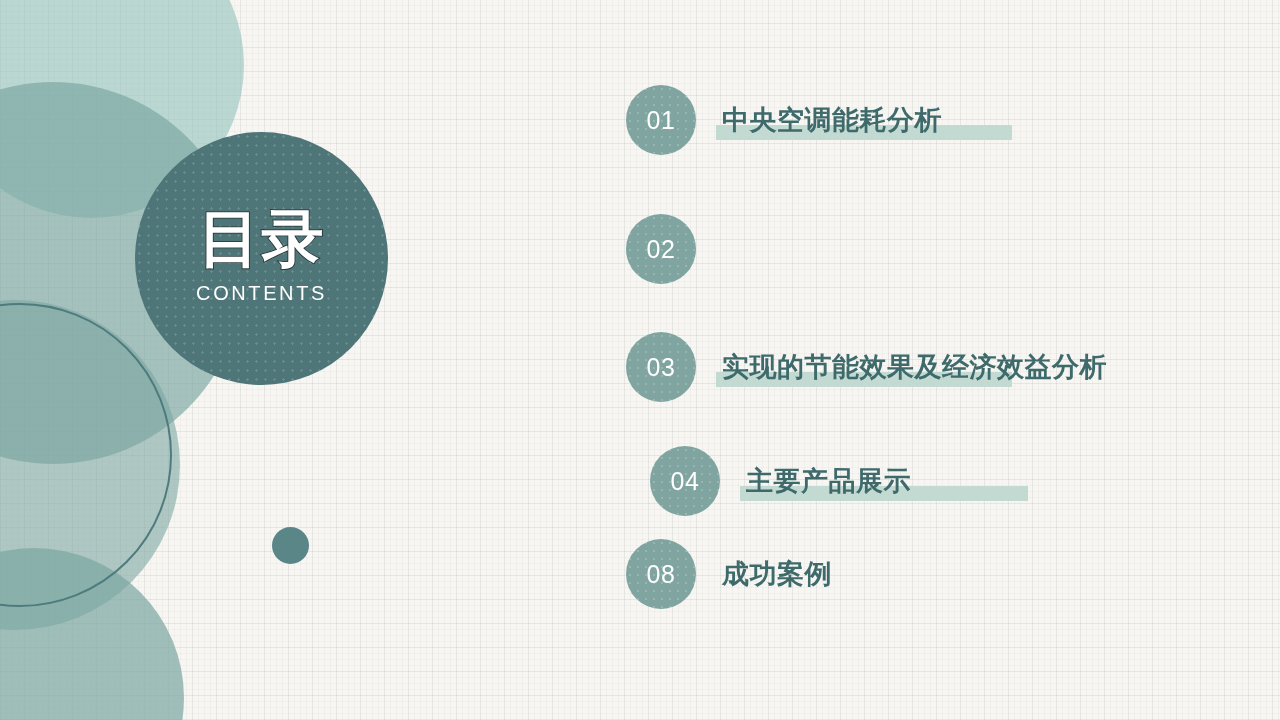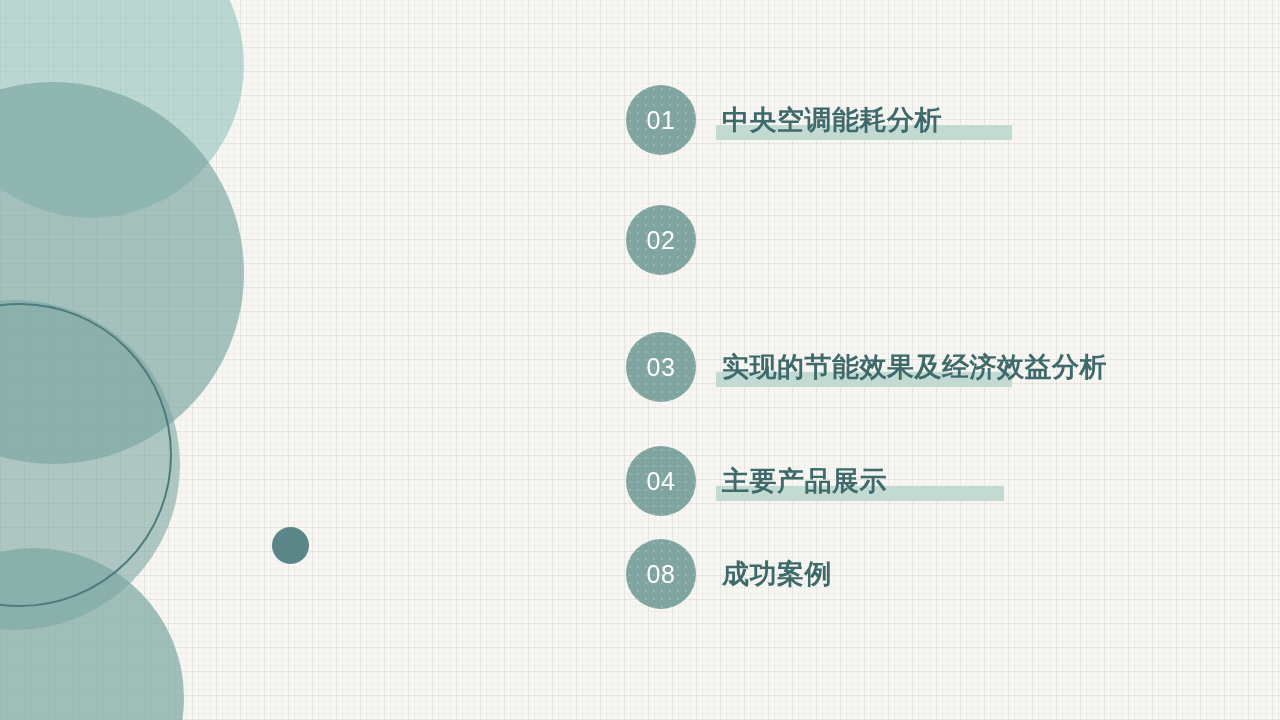--- a/index.html
+++ b/index.html
@@ -204,23 +204,23 @@
     font-size: 27px;
     font-weight: 700;
     color: #3e6a6b;
     letter-spacing: 0.5px;
     line-height: 1;
     white-space: nowrap;
   }
 
   
   #toc-item-1 { top: 85px; }
-  #toc-item-2 { top: 205px; }
+  #toc-item-2 { top: 214px; }
   #toc-item-3 { top: 332px; }
-  #toc-item-4 { top: 446px; }
+  #toc-item-4 { top: 446px; margin-left: 24px; }
   #toc-item-5 { top: 539px; }
 
   #toc-item-1 .toc-highlight { width: 296px; }
   #toc-item-2 .toc-highlight { width: 370px; }
   #toc-item-3 .toc-highlight { width: 296px; }
   #toc-item-4 .toc-highlight { width: 288px; }
   #toc-item-5 .toc-highlight { width: 0px; }
 </style>
 </head>
 <body>
@@ -229,20 +229,24 @@
 
   <div id="bg-texture"></div>
 
   <div class="deco" id="deco-light-top"></div>
   <div class="deco" id="deco-sage-mid"></div>
   <div class="deco" id="deco-sage-low"></div>
   <div class="deco" id="deco-sage-corner"></div>
   <div class="deco" id="deco-outline-ring"></div>
   <div class="deco" id="deco-dot"></div>
 
+  <div id="contents-circle">
+    <div id="contents-title-cn">目录</div>
+    <div id="contents-title-en">CONTENTS</div>
+  </div>
 
   <div id="toc-list">
 
     <div class="toc-item" id="toc-item-1">
       <div class="toc-num-circle">01</div>
       <div class="toc-label-wrap">
         <span class="toc-highlight"></span>
         <span class="toc-label">中央空调能耗分析</span>
       </div>
     </div>

